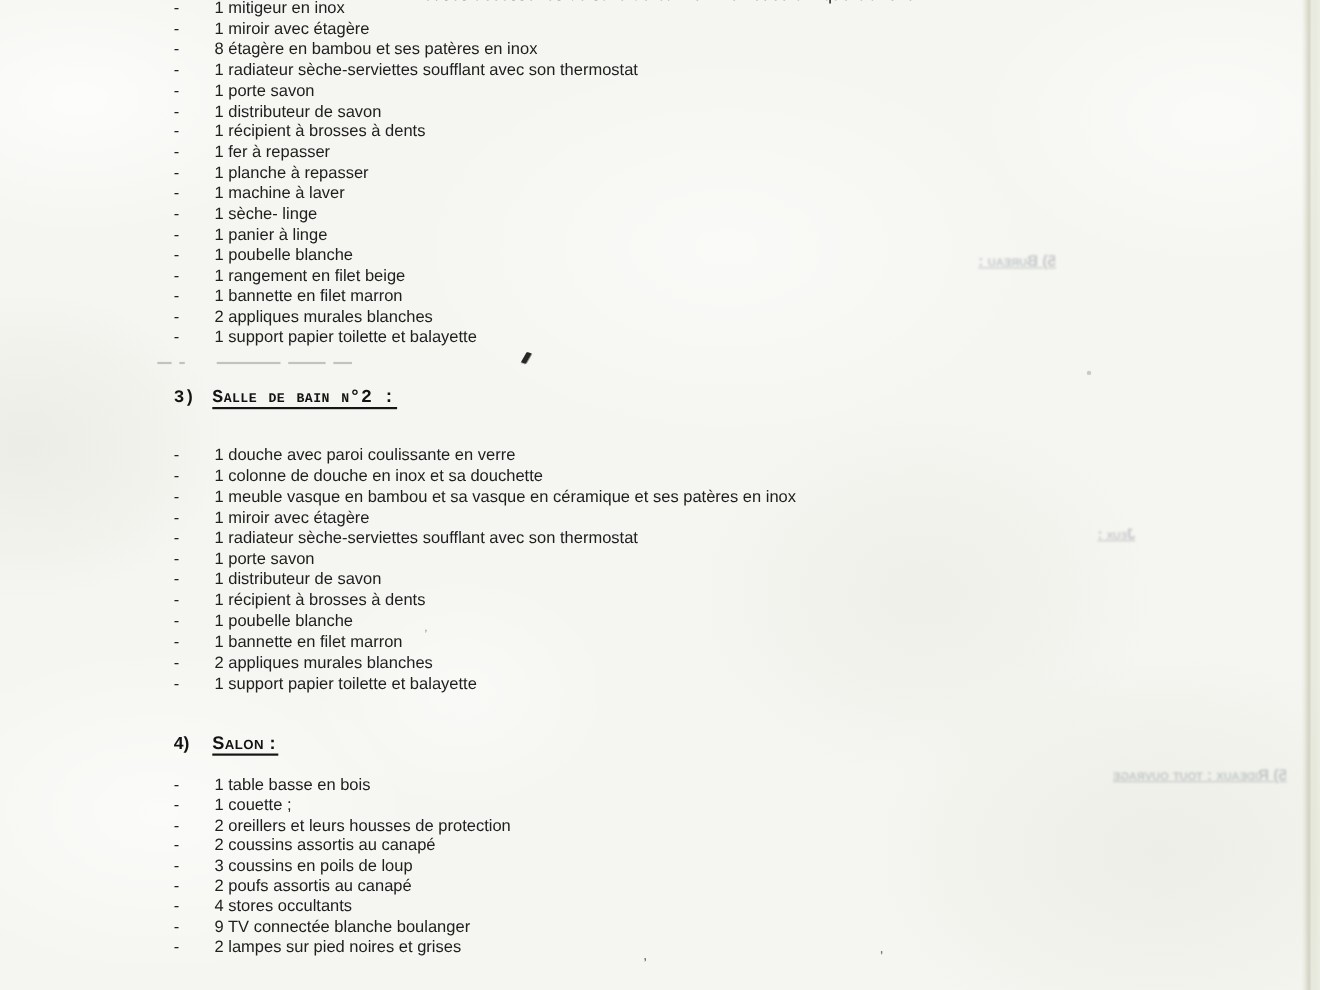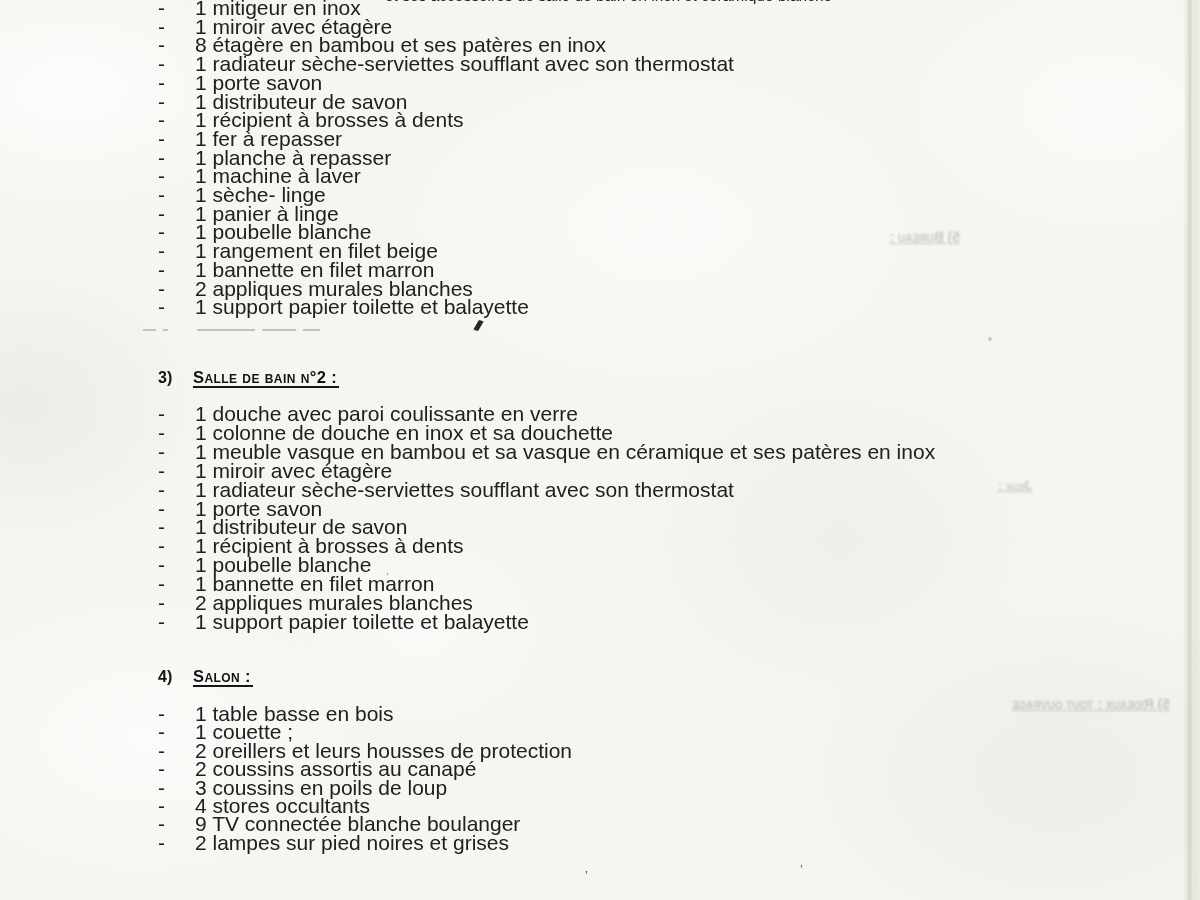--- a/index.html
+++ b/index.html
@@ -24,28 +24,28 @@
   }
   
   .edge-strip{
     position:absolute;top:0;right:0;width:17px;height:900px;
     background:linear-gradient(90deg, rgba(0,0,0,0) 0%, rgba(183,185,156,.12) 15%,
                rgba(170,172,140,.45) 42%, rgba(200,202,178,.28) 55%,
                rgba(222,224,206,.55) 75%, rgba(232,233,218,.6) 100%);
   }
   
   .ink{filter:blur(.3px);}
-  .list{position:absolute;font-size:21px;}
+  .list{position:absolute;font-size:15px;}
   .row{white-space:nowrap;}
   .dash{display:inline-block;width:37px;}
   #list-1{left:158px;top:-1px;line-height:18.7px;}
   #list-2{left:158px;top:405px;line-height:18.9px;}
   #list-3{left:158px;top:705px;line-height:18.4px;}
   .heading{position:absolute;left:158px;font-weight:700;font-size:16.5px;color:#131313;white-space:nowrap;}
-  #heading-2{top:368px;}
+  #heading-2{top:351px;font-family:Liberation Mono, monospace;}
   #heading-3{top:667px;}
   .heading .num{display:inline-block;width:35px;font-size:16px;}
   .heading .title{font-variant:small-caps;letter-spacing:.4px;border-bottom:2px solid #161616;padding:0 2px 0 0;}
   
   .top-cut{position:absolute;left:385px;top:0;height:6px;width:560px;overflow:hidden;}
   .top-cut span{position:relative;top:-13px;display:block;font-size:15.5px;white-space:nowrap;}
   
   .ghost{position:absolute;transform:scaleX(-1);color:rgba(126,139,146,.42);
          filter:blur(.8px);font-weight:700;}
   .ghost .gline{text-align:left;white-space:nowrap;}
@@ -257,20 +257,23 @@
       <div class="row">
         <span class="dash">-</span><span>2 oreillers et leurs housses de protection</span>
       </div>
       <div class="row">
         <span class="dash">-</span><span>2 coussins assortis au canapé</span>
       </div>
       <div class="row">
         <span class="dash">-</span><span>3 coussins en poils de loup</span>
       </div>
       <div class="row">
+        <span class="dash">-</span><span>2 poufs assortis au canapé</span>
+      </div>
+      <div class="row">
         <span class="dash">-</span><span>4 stores occultants</span>
       </div>
       <div class="row">
         <span class="dash">-</span><span>9 TV connectée blanche boulanger</span>
       </div>
       <div class="row">
         <span class="dash">-</span><span>2 lampes sur pied noires et grises</span>
       </div>
     </div>
 

